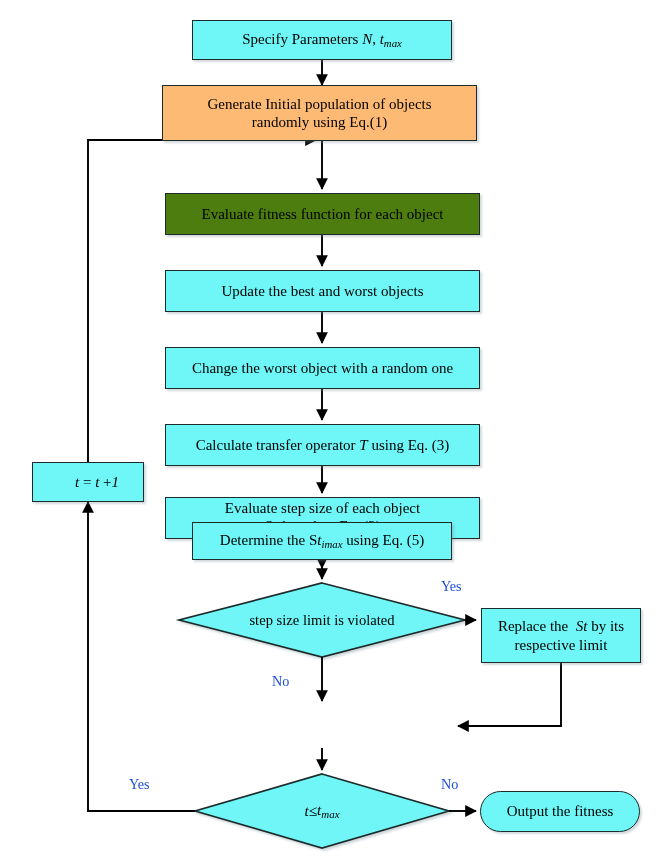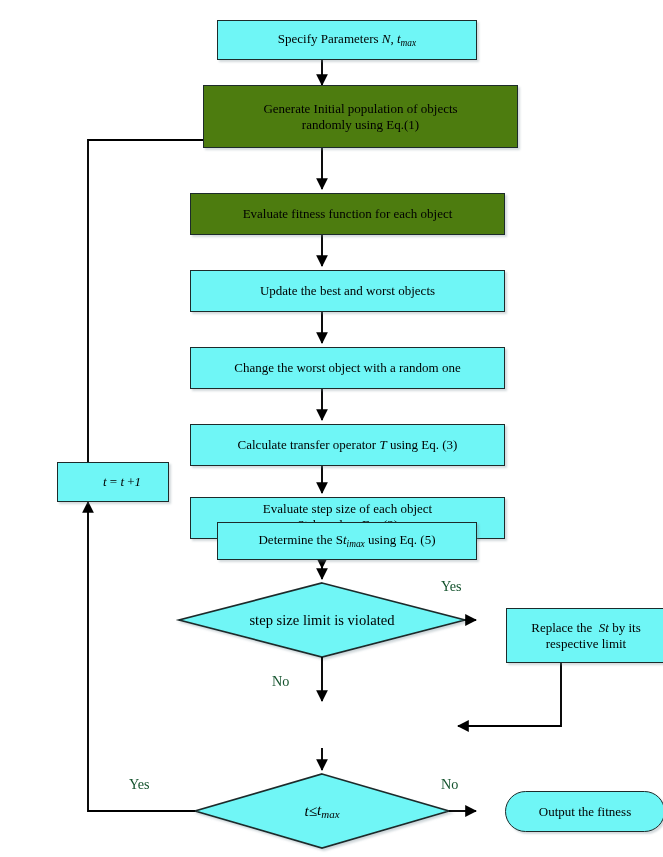--- a/index.html
+++ b/index.html
@@ -31,43 +31,42 @@
   }
   .node {
     position: absolute;
     box-sizing: border-box;
     background: #6FF6F6;
     border: 1.6px solid #1d2b2b;
     display: flex;
     align-items: center;
     justify-content: center;
     text-align: center;
-    font-size: 13px;
+    font-size: 15px;
     line-height: 1.22;
     color: #000;
     box-shadow: 2px 2px 2px rgba(120,140,150,0.32);
-    margin-left: 25px;
   }
   .node.rect { border-radius: 0; }
   .node.oval { border-radius: 22px; }
   .node-text { padding: 0 6px; display: block; }
   .diamond-label {
     position: absolute;
     display: flex;
     align-items: center;
     justify-content: center;
     text-align: center;
     font-size: 14.6px;
     color: #000;
     pointer-events: none;
   }
   .edge-label {
     position: absolute;
     font-size: 14.2px;
-    color: #14532d;
+    color: #1d4ed8;
     white-space: nowrap;
   }
   i.v { font-style: italic; }
   sub.sb { font-size: 0.72em; font-style: italic; vertical-align: -0.28em; }
 </style>
 </head>
 <body style="background: rgb(255, 255, 255);">
 
 <div id="canvas">
 
@@ -116,21 +115,21 @@
       <path d="M 449,811 L 476,811" marker-end="url(#ah)"></path>
 
       <path d="M 195,811 L 88,811 L 88,502" marker-end="url(#ah)"></path>
     </g>
   </svg>
 
   <div class="node rect" style="left: 192px; top: 20px; width: 260px; height: 40px; background: rgb(111, 246, 246); border-color: rgb(29, 43, 43);">
     <span class="node-text">Specify Parameters <i class="v">N</i>, <i class="v">t<sub class="sb">max</sub></i></span>
   </div>
 
-  <div class="node rect" style="left: 178px; top: 85px; width: 315px; height: 63px; background: #4d7c0f; border-color: rgb(29, 43, 43);">
+  <div class="node rect" style="left: 162px; top: 85px; width: 315px; height: 56px; background: #fdba74; border-color: rgb(29, 43, 43);">
     <span class="node-text">Generate Initial population of objects<br>randomly using Eq.(1)</span>
   </div>
 
   <div class="node rect" style="left: 165px; top: 193px; width: 315px; height: 42px; background: #4d7c0f; border-color: rgb(29, 43, 43);">
     <span class="node-text">Evaluate fitness function for each object</span>
   </div>
 
   <div class="node rect" style="left: 165px; top: 270px; width: 315px; height: 42px; background: rgb(111, 246, 246); border-color: rgb(29, 43, 43);">
     <span class="node-text">Update the best and worst objects</span>
   </div>

